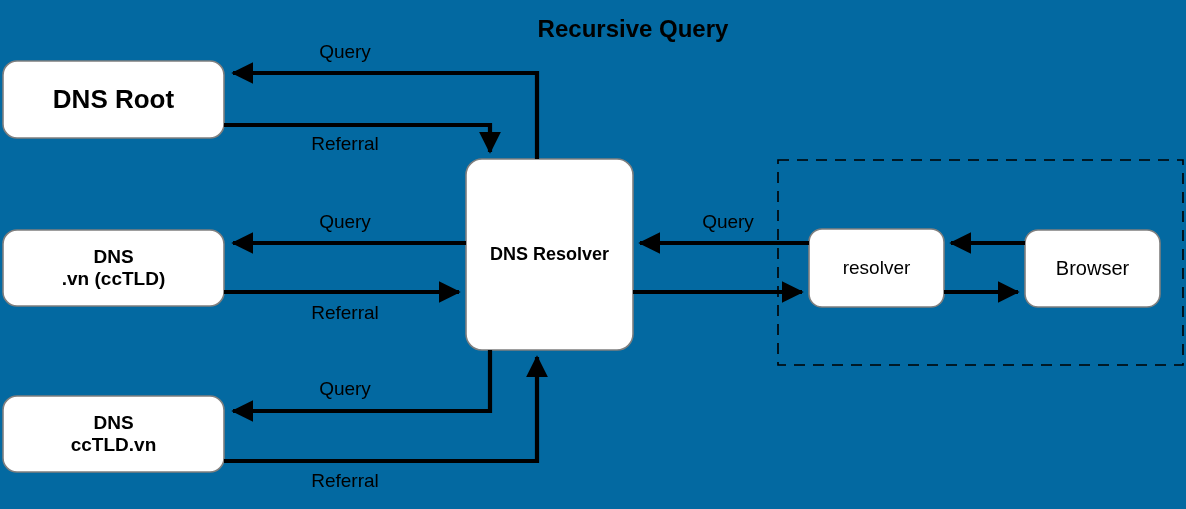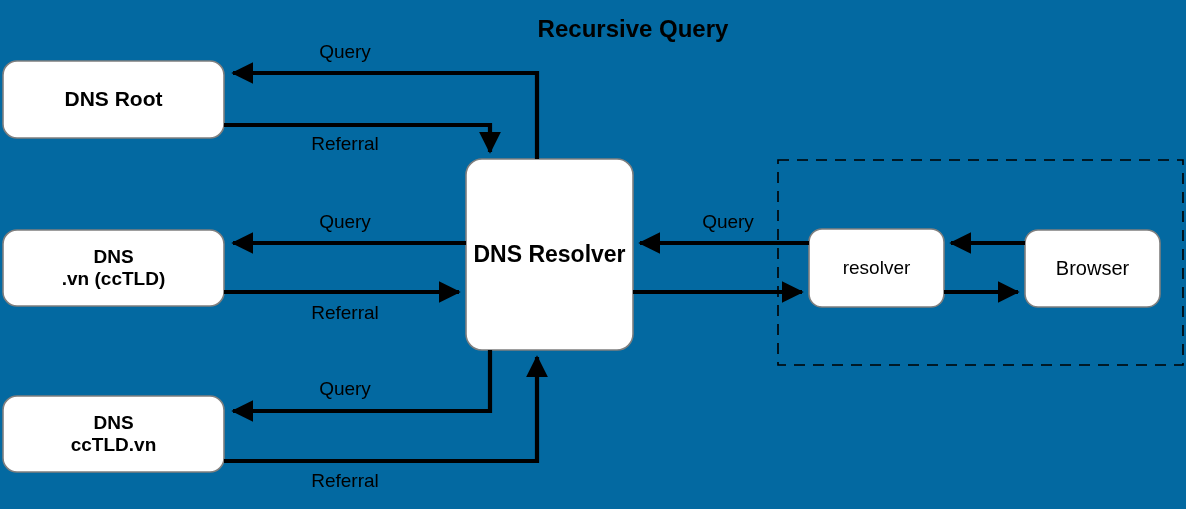--- a/index.html
+++ b/index.html
@@ -109,35 +109,35 @@
 
     <path d="M 809 243 L 640 243" fill="none" stroke="#000000" stroke-width="4.2" marker-end="url(#arrow)"></path>
 
     <path d="M 633 292 L 802 292" fill="none" stroke="#000000" stroke-width="4.2" marker-end="url(#arrow)"></path>
 
     <path d="M 1025 243 L 951 243" fill="none" stroke="#000000" stroke-width="4.2" marker-end="url(#arrow)"></path>
 
     <path d="M 944 292 L 1018 292" fill="none" stroke="#000000" stroke-width="4.2" marker-end="url(#arrow)"></path>
   </svg>
 
-  <div class="node-label" style="left:3px; top:61px; width:221px; height:77px; font-size:21px;">
+  <div class="node-label" style="left:3px; top:61px; width:221px; height:77px; font-size:26px;">
     <span>DNS Root</span>
   </div>
 
   <div class="node-label" style="left:3px; top:230px; width:221px; height:76px; font-size:19px;">
     <span>DNS</span>
     <span>.vn (ccTLD)</span>
   </div>
 
   <div class="node-label" style="left:3px; top:396px; width:221px; height:76px; font-size:19px;">
     <span>DNS</span>
     <span>ccTLD.vn</span>
   </div>
 
-  <div class="node-label" style="left:466px; top:159px; width:167px; height:191px; font-size:23px;">
+  <div class="node-label" style="left:466px; top:159px; width:167px; height:191px; font-size:18px;">
     <span>DNS Resolver</span>
   </div>
 
   <div class="node-label plain" style="left:809px; top:229px; width:135px; height:78px; font-size:19px;">
     <span>resolver</span>
   </div>
 
   <div class="node-label plain" style="left:1025px; top:230px; width:135px; height:77px; font-size:20px;">
     <span>Browser</span>
   </div>

